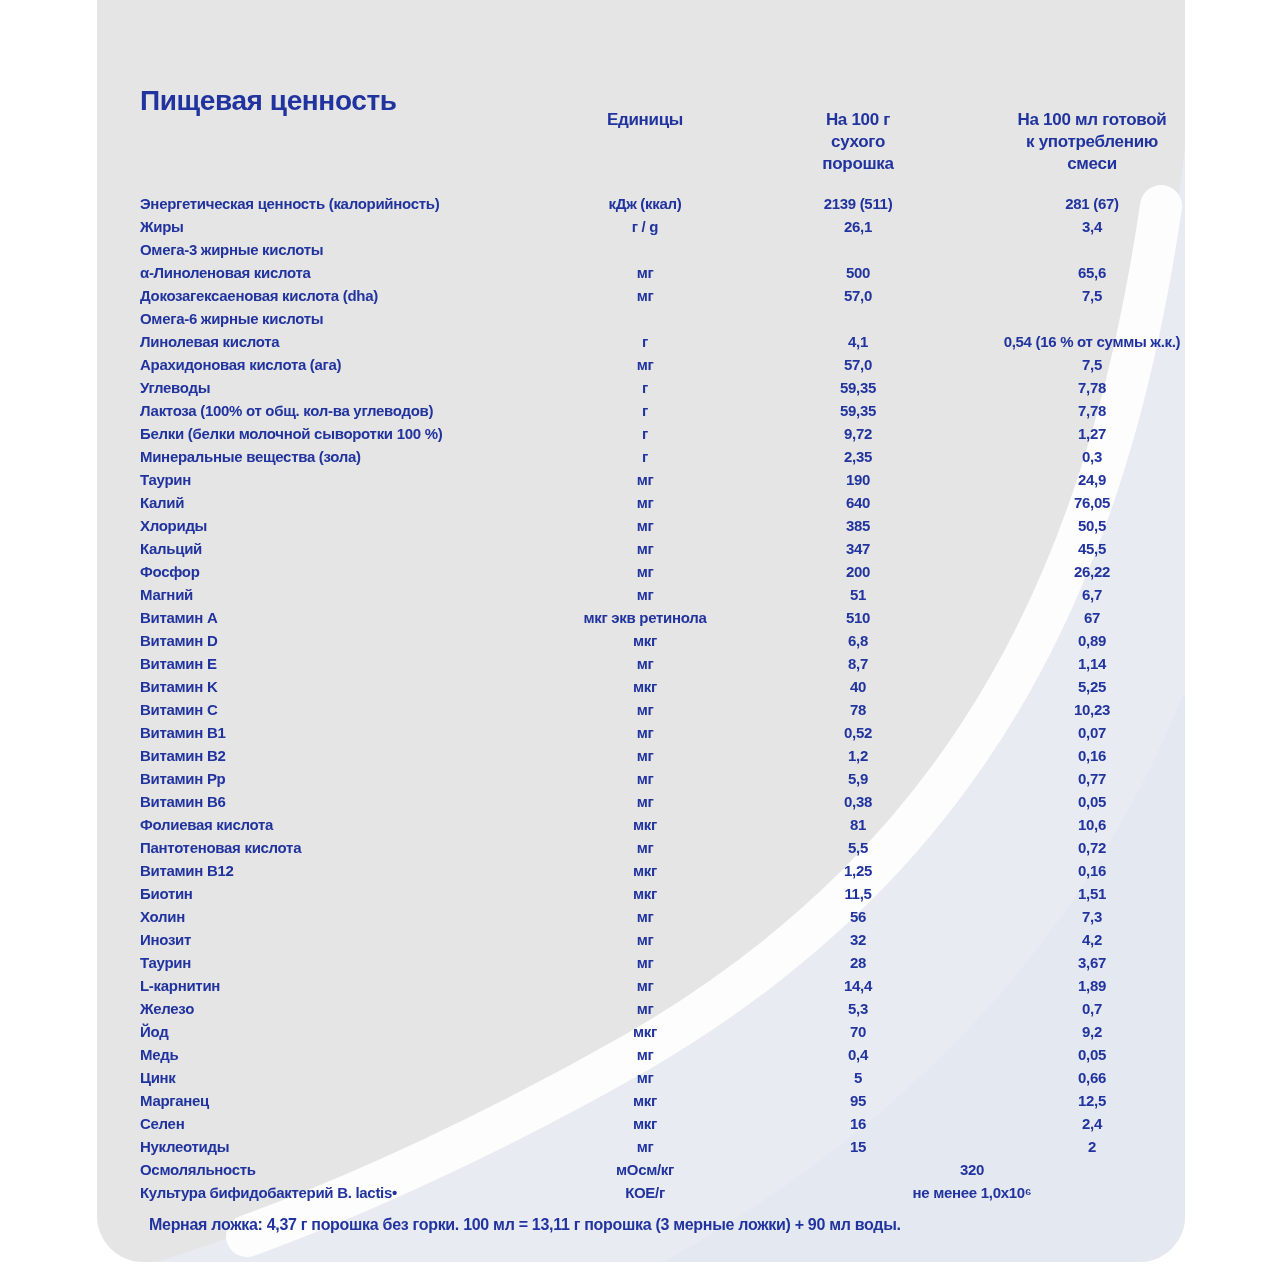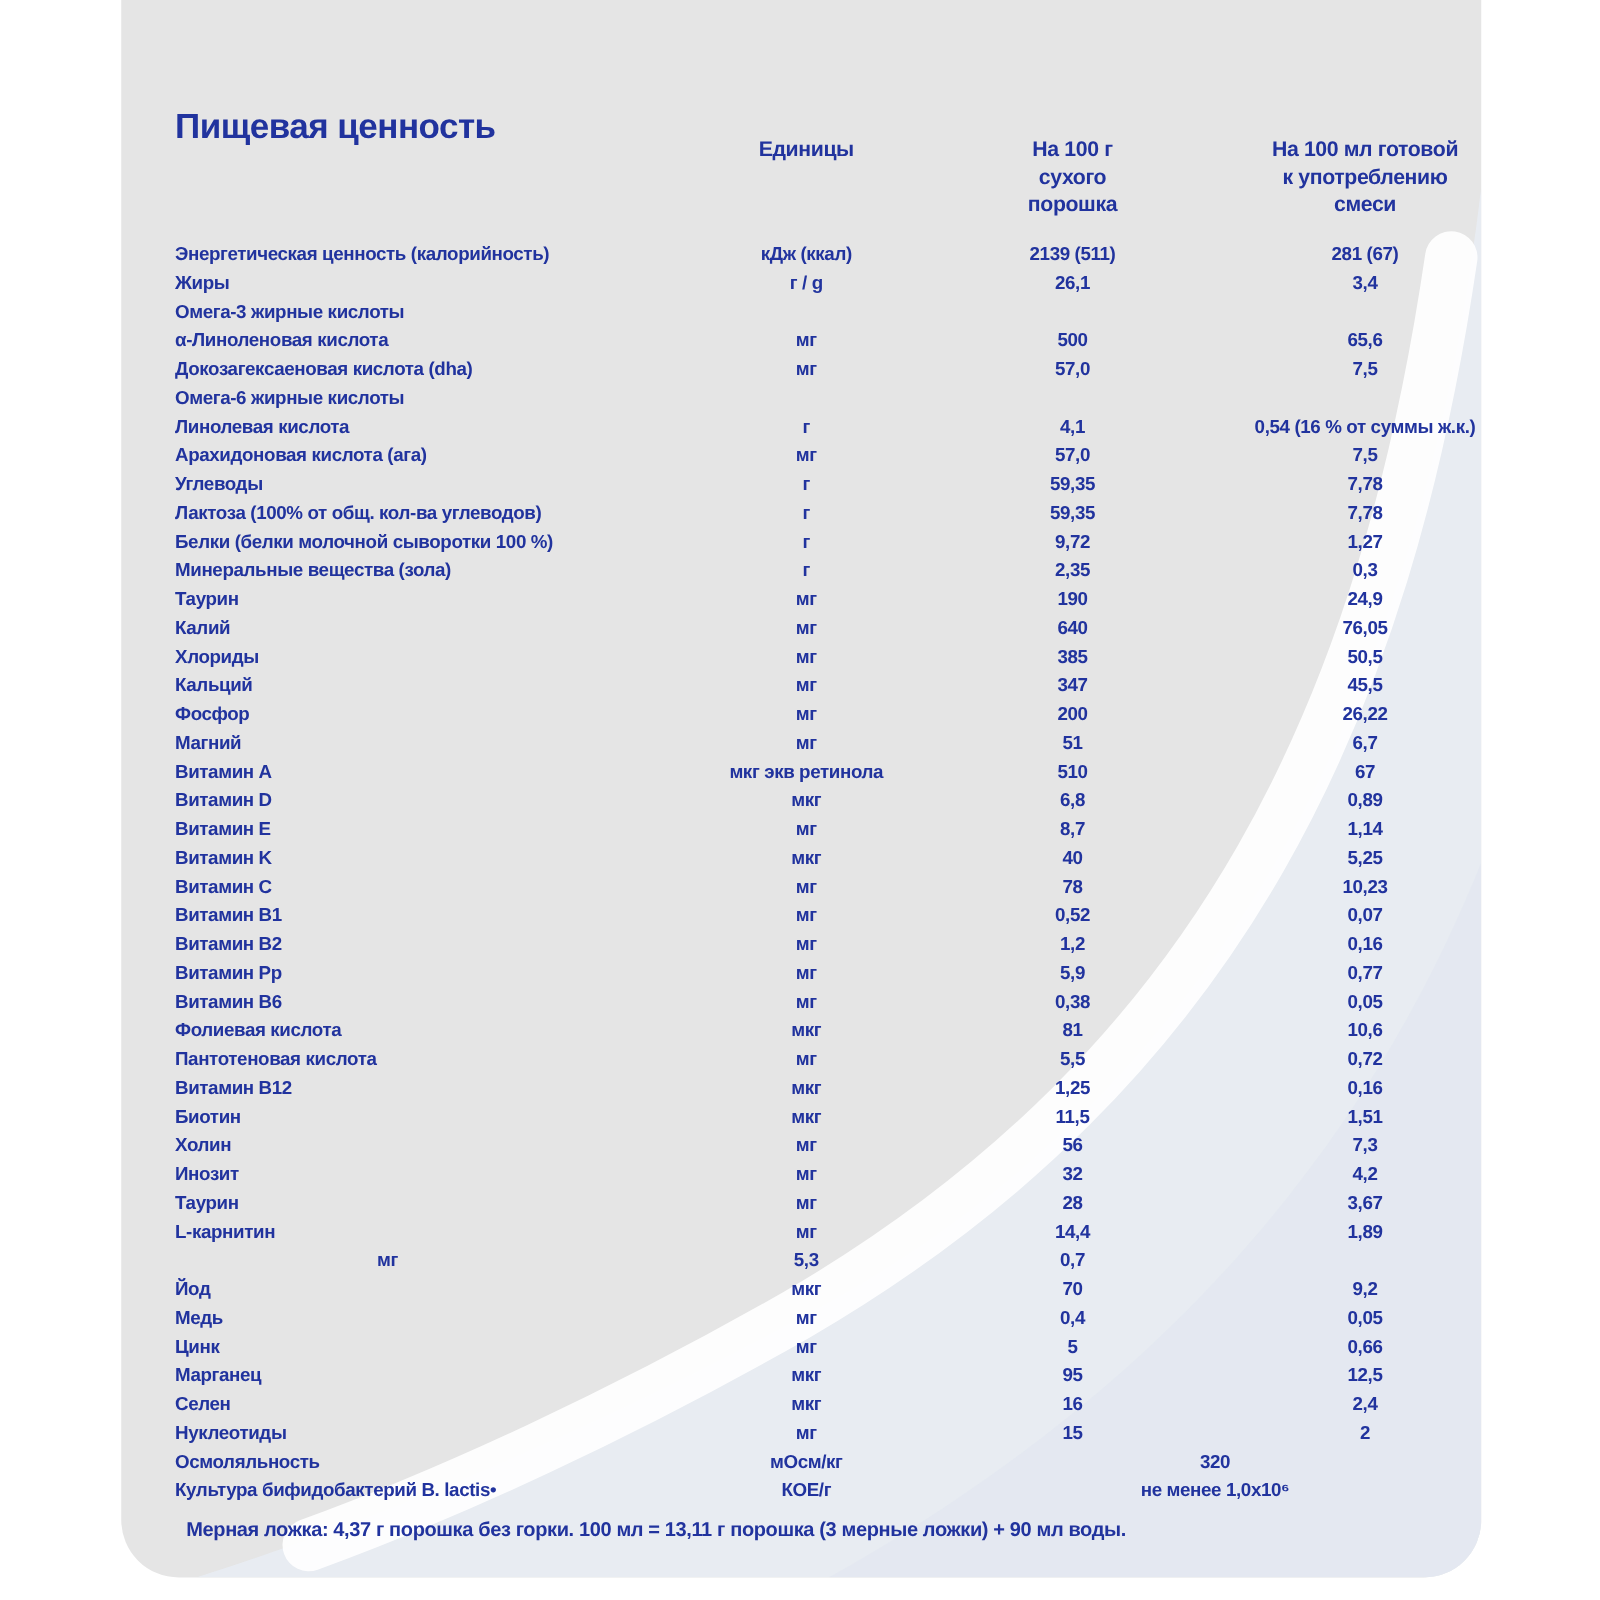--- a/index.html
+++ b/index.html
@@ -358,20 +358,21 @@
   </div>
 
   <div class="row">
     <div class="cell c-label">L-карнитин</div>
     <div class="cell c-unit">мг</div>
     <div class="cell c-v1">14,4</div>
     <div class="cell c-v2">1,89</div>
   </div>
 
   <div class="row">
+    <div class="cell c-label">Железо</div>
     <div class="cell c-unit">мг</div>
     <div class="cell c-v1">5,3</div>
     <div class="cell c-v2">0,7</div>
   </div>
 
   <div class="row">
     <div class="cell c-label">Йод</div>
     <div class="cell c-unit">мкг</div>
     <div class="cell c-v1">70</div>
     <div class="cell c-v2">9,2</div>

